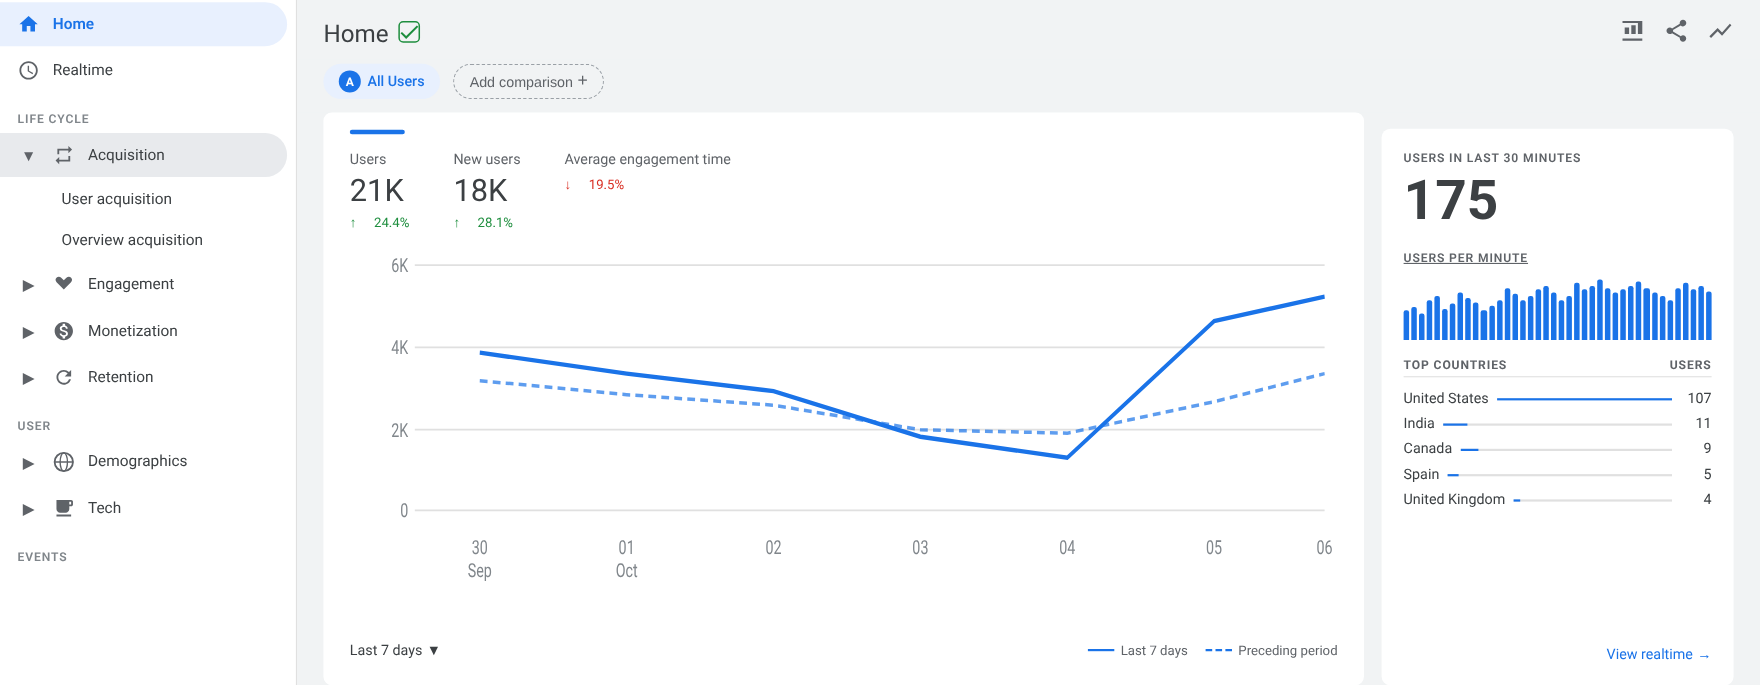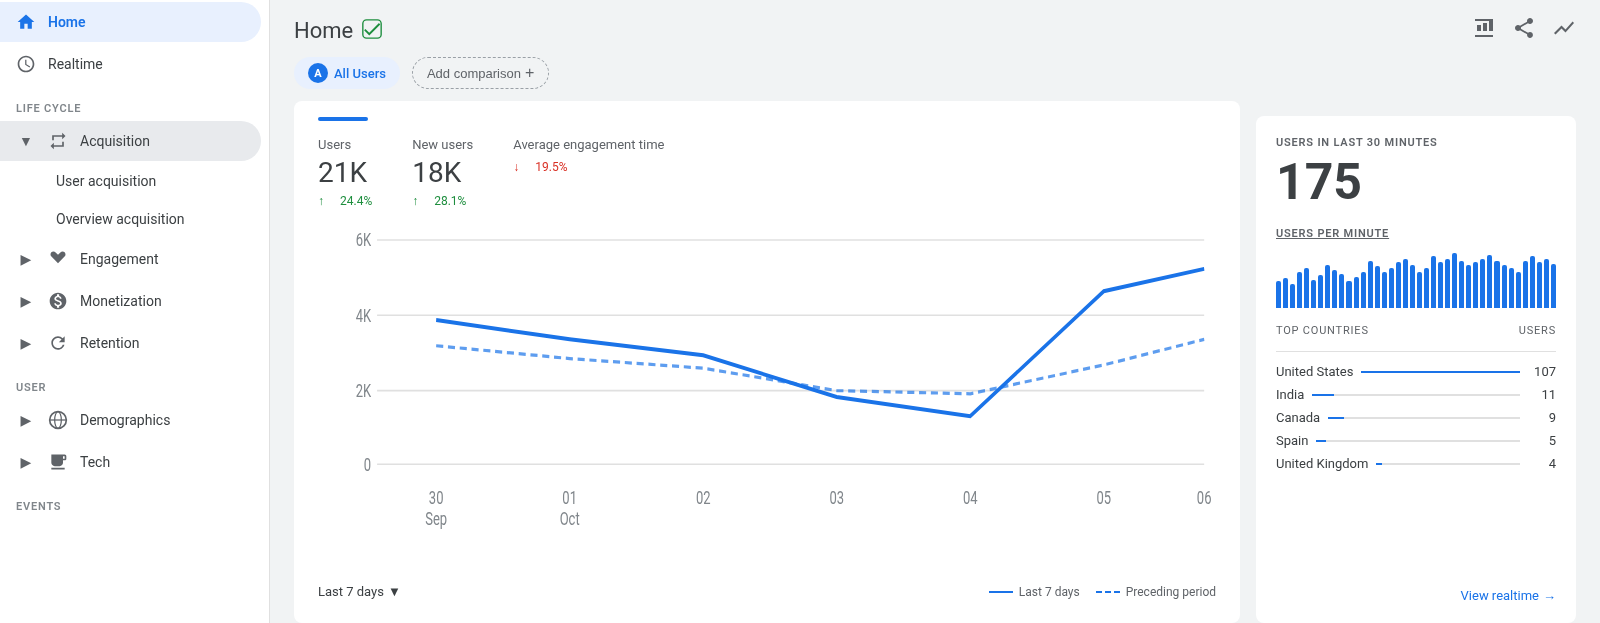--- a/index.html
+++ b/index.html
@@ -51,21 +51,21 @@
     .legend-dashed { width: 24px; height: 0; border-top: 2px dashed #1a73e8; }
     .date-range { display: flex; align-items: center; gap: 4px; font-size: 13px; color: #3c4043; cursor: pointer; }
 
     
     .right-panel { width: 320px; background: #fff; border-radius: 8px; padding: 20px; display: flex; flex-direction: column; overflow: hidden; margin-top: 15px; }
     .realtime-label { font-size: 11px; font-weight: 600; color: #5f6368; letter-spacing: 0.8px; margin-bottom: 4px; }
     .realtime-count { font-size: 50px; color: #3c4043; font-weight: 700; margin-bottom: 16px; }
     .per-minute-label { font-size: 11px; font-weight: 600; color: #5f6368; letter-spacing: 0.8px; margin-bottom: 8px; text-decoration: underline; }
     .bar-chart { display: flex; align-items: flex-end; gap: 2px; height: 60px; margin-bottom: 16px; }
     .bar { background: #1a73e8; border-radius: 2px 2px 0 0; }
-    .countries-header { display: flex; justify-content: space-between; font-size: 11px; font-weight: 400; color: #5f6368; letter-spacing: 0.8px; margin-bottom: 12px; border-bottom: 1px solid #e0e0e0; padding-bottom: 14px; }
+    .countries-header { display: flex; justify-content: space-between; font-size: 11px; font-weight: 700; color: #5f6368; letter-spacing: 0.8px; margin-bottom: 12px; border-bottom: 1px solid #e0e0e0; padding-bottom: 4px; }
     .country-row { display: flex; justify-content: space-between; align-items: center; margin-bottom: 8px; }
     .country-name { font-size: 13px; color: #3c4043; }
     .country-bar-wrap { flex: 1; margin: 0 8px; height: 2px; background: #e0e0e0; }
     .country-bar-fill { height: 100%; background: #1a73e8; }
     .country-count { font-size: 13px; color: #3c4043; min-width: 28px; text-align: right; }
     .view-realtime { margin-top: auto; text-align: right; font-size: 13px; color: #1a73e8; cursor: pointer; display: flex; align-items: center; justify-content: flex-end; gap: 4px; }
 
     
     .y-label { font-size: 11px; fill: #80868b; }
     .x-label { font-size: 11px; fill: #80868b; }

